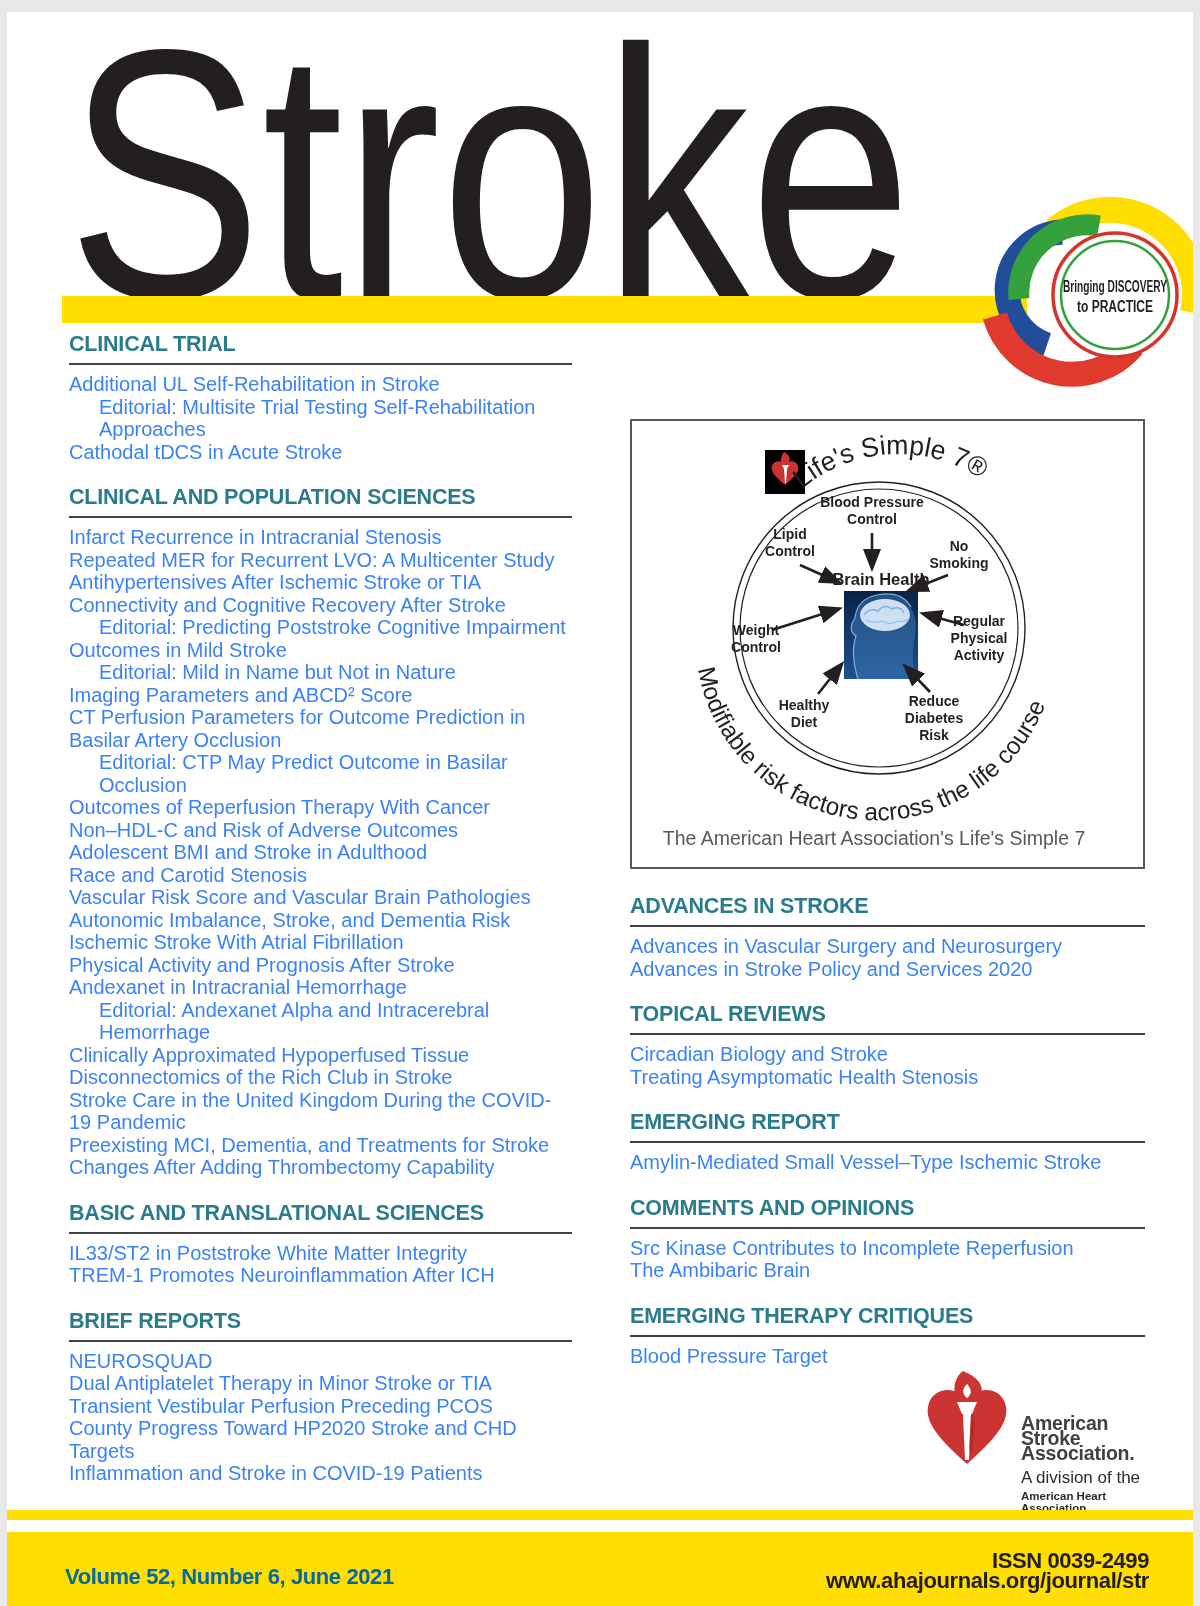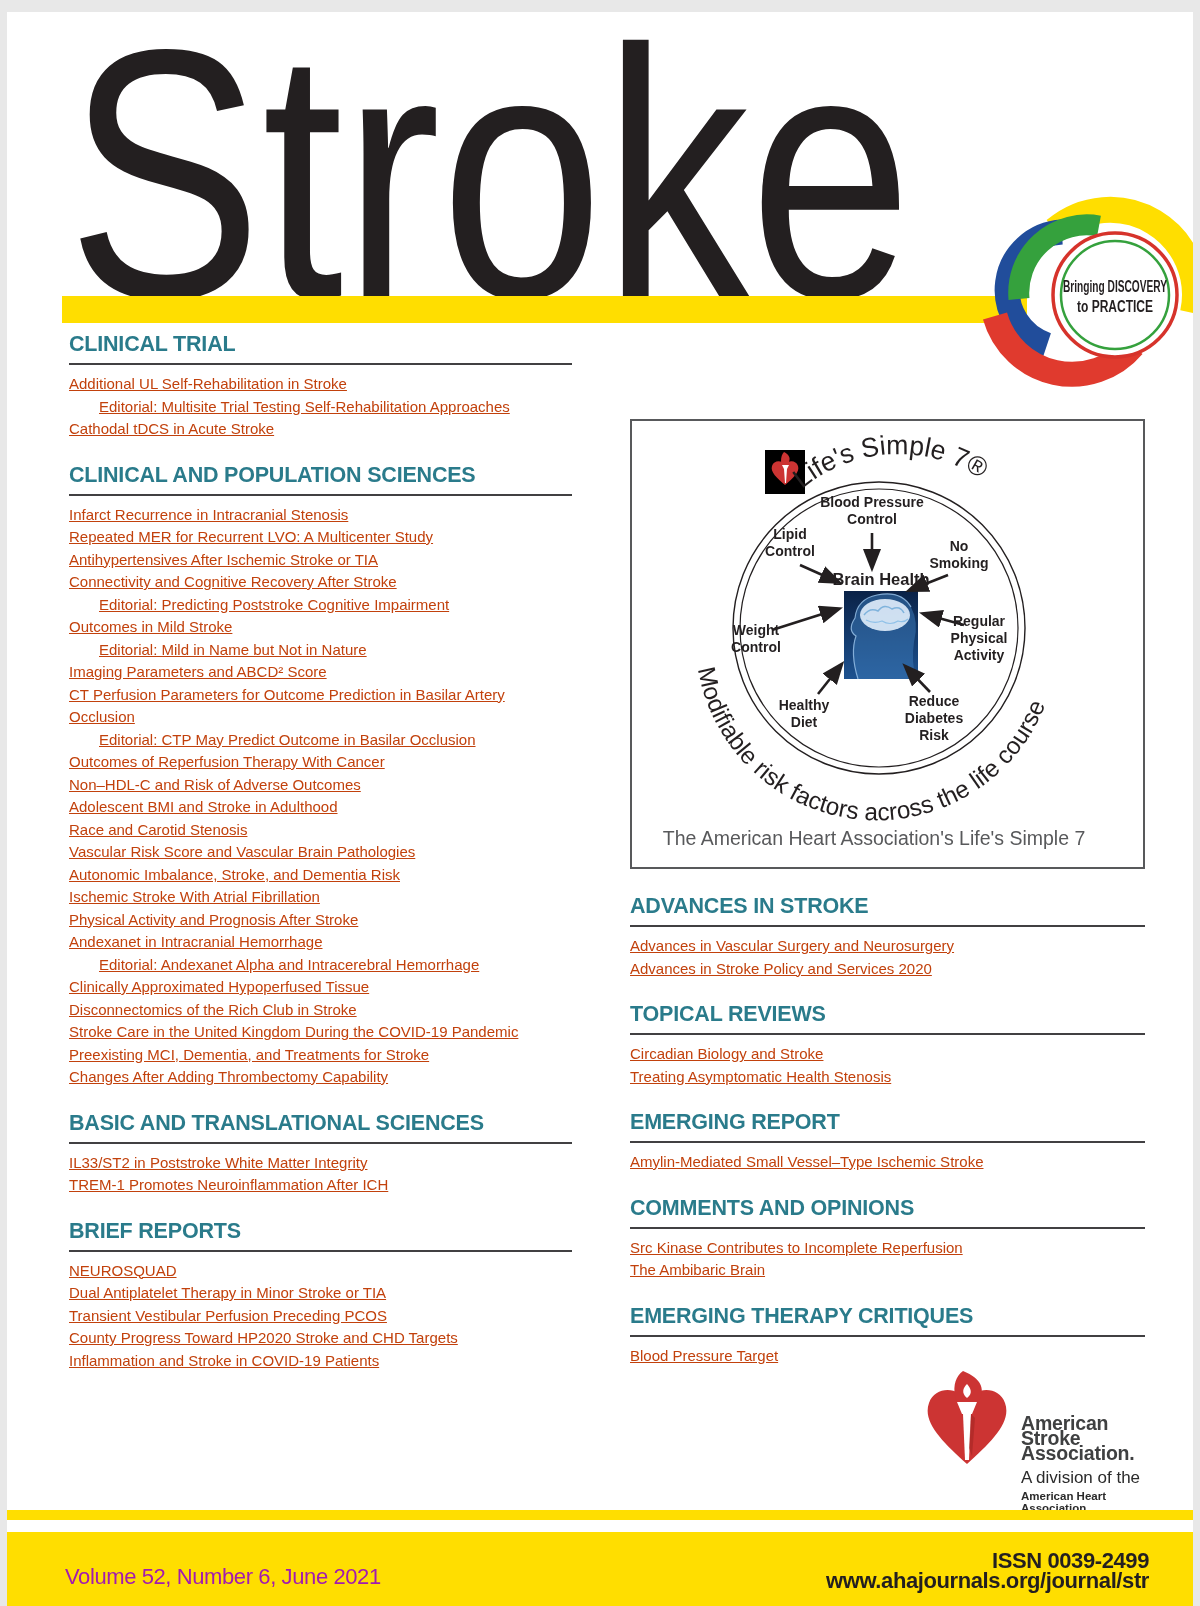--- a/index.html
+++ b/index.html
@@ -12,41 +12,41 @@
   .badge-svg{position:absolute;left:960px;top:183px;width:240px;height:225px;}
 
   
   .col-left{position:absolute;left:62px;top:320px;width:503px;}
   .col-right-sections{position:absolute;left:623px;top:866px;width:515px;}
   section.toc h2{color:#2a7b8b;font-size:21.5px;font-weight:bold;letter-spacing:-0.2px;
        margin:22px 0 0;padding-bottom:6px;border-bottom:2px solid #414042;}
   .col-left section.toc:first-child h2{margin-top:0;}
   .col-right-sections section.toc:first-child h2{margin-top:16px;}
   section.toc ul{list-style:none;margin:8px 0 0;padding:0;}
-  section.toc li{font-size:15px;line-height:22.5px;color:#c2410c;text-decoration:underline;}
+  section.toc li{font-size:20px;line-height:22.5px;color:#3b82f6;}
   section.toc li.indent{padding-left:30px;}
 
   
   .ls7{position:absolute;left:623px;top:407px;width:515px;height:450px;margin:0;
        border:2px solid #58595b;box-sizing:border-box;background:#fff;}
   .ls7 svg{display:block;}
 
   
   .asa{position:absolute;left:918px;top:1358px;width:250px;height:130px;}
   .asa .heart{position:absolute;left:0;top:0;}
   .asa .asa-text{position:absolute;left:96px;top:46px;color:#3f4041;}
   .asa .big{font-size:19.5px;font-weight:bold;line-height:15px;letter-spacing:-0.2px;}
   .asa .div1{font-size:17px;margin-top:7px;color:#2b2b2b;}
   .asa .div2{font-size:11.5px;font-weight:bold;color:#2b2b2b;margin-top:2px;}
 
   
   .footer-strip{position:absolute;left:0;top:1498px;width:1200px;height:10px;background:#ffde00;}
   .footer-bar{position:absolute;left:0;top:1520px;width:1200px;height:86px;background:#ffde00;}
-  .footer-bar .vol{position:absolute;left:58px;top:32px;font-size:22px;font-weight:normal;
-        color:#a21caf;letter-spacing:-0.4px;}
+  .footer-bar .vol{position:absolute;left:58px;top:32px;font-size:22px;font-weight:bold;
+        color:#0369a1;letter-spacing:-0.4px;}
   .footer-bar .issn{position:absolute;right:58px;top:16px;font-size:22px;font-weight:bold;
         color:#231f20;letter-spacing:-0.4px;text-align:right;}
   .footer-bar .url{position:absolute;right:58px;top:36px;font-size:22px;font-weight:bold;
         color:#231f20;letter-spacing:-0.4px;text-align:right;}
 </style>
 </head>
 <body>
 
 <div class="page">
 

